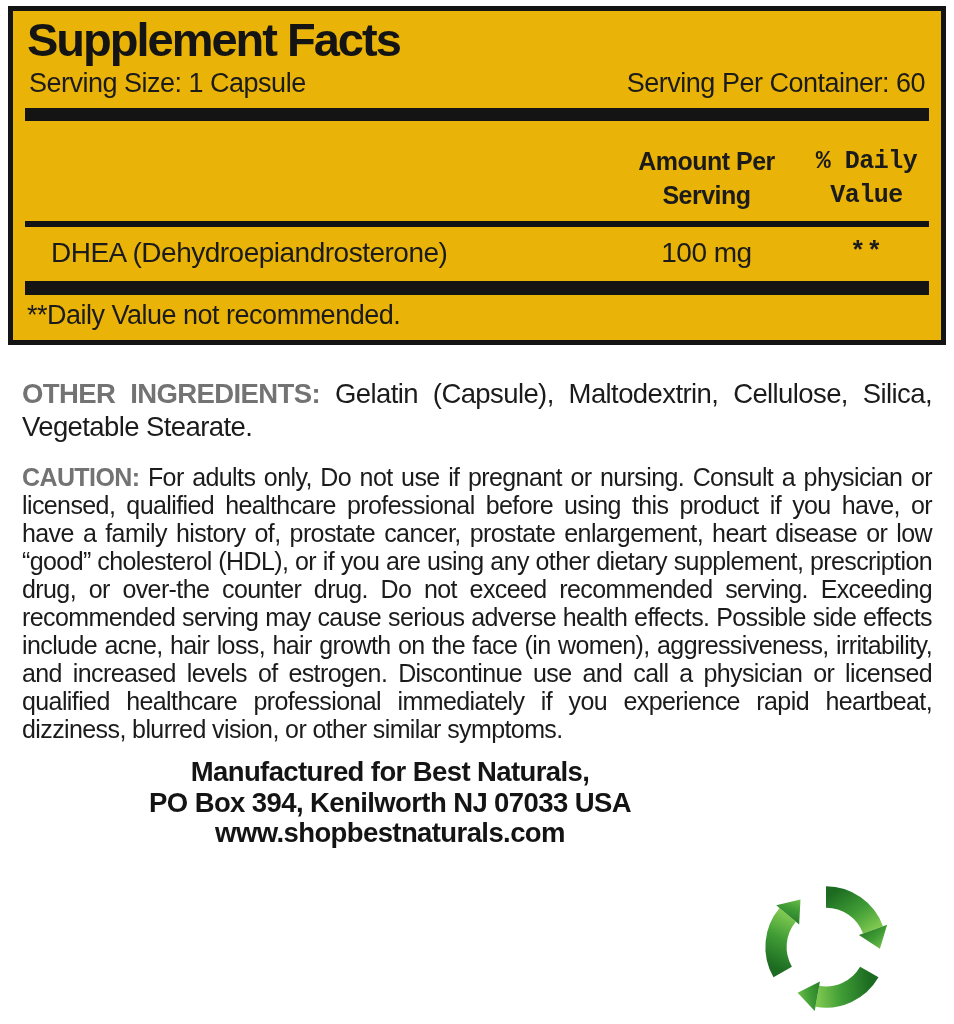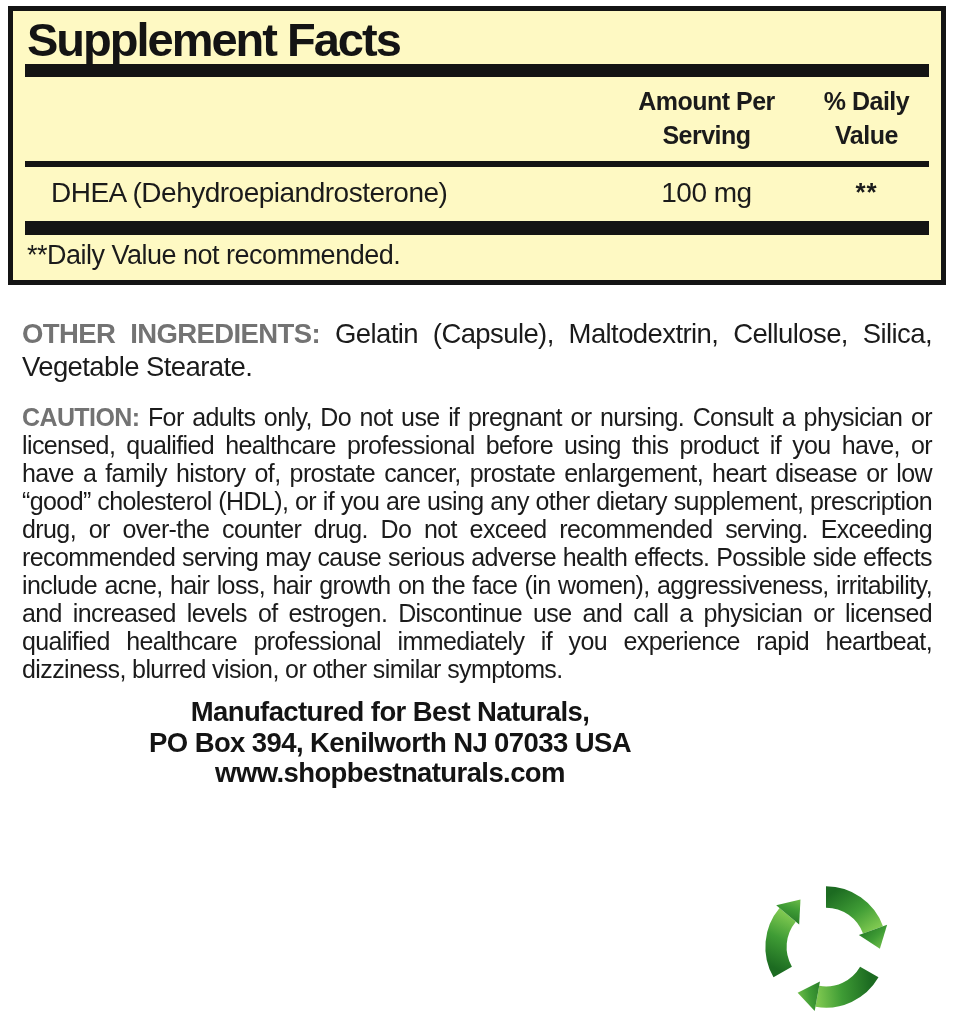--- a/index.html
+++ b/index.html
@@ -12,21 +12,21 @@
     font-family: "Liberation Sans", sans-serif;
     color: #1b1b1b;
     overflow: hidden;
   }
 
   
   .facts-box {
     margin: 6px 8px 12px 8px;
     border: 5px solid #141414;
     padding: 2px 12px 0 12px;
-    background: #fef9c3;
+    background: #eab308;
   }
   .facts-title {
     font-size: 47px;
     font-weight: bold;
     letter-spacing: -2px;
     color: #141414;
     line-height: 1.05;
     padding: 2px 2px 0 2px;
   }
   .serving-row {
@@ -36,22 +36,22 @@
     letter-spacing: -0.5px;
     padding: 4px 4px 9px 4px;
   }
   .bar { background: #141414; width: 100%; }
   .bar.thick  { height: 13px; }
   .bar.medium { height: 6px; }
   .bar.heavy  { height: 14px; }
   .cols { display: flex; align-items: flex-start; }
   .col-name   { flex: 1; }
   .col-amount { width: 195px; text-align: center; }
-  .col-dv     { width: 125px; text-align: center; }
-  .header-row { padding: 8px 0 8px 0; }
+  .col-dv     { width: 125px; text-align: center; font-family: Liberation Mono, monospace; }
+  .header-row { padding: 24px 0 8px 0; }
   .header-row .col-amount, .header-row .col-dv {
     font-weight: bold;
     font-size: 25px;
     letter-spacing: -0.5px;
     line-height: 1.35;
   }
   .nutrient-row {
     padding: 10px 0 12px 0;
     font-size: 28px;
     letter-spacing: -0.5px;
@@ -113,20 +113,24 @@
   }
 </style>
 </head>
 <body>
 
 <div class="page">
 
   <div class="facts-box">
     <div class="facts-title">Supplement Facts</div>
 
+    <div class="serving-row">
+      <span>Serving Size: 1 Capsule</span>
+      <span>Serving Per Container: 60</span>
+    </div>
 
     <div class="bar thick"></div>
 
     <div class="cols header-row">
       <div class="col-name"></div>
       <div class="col-amount">Amount Per Serving</div>
       <div class="col-dv">% Daily Value</div>
     </div>
 
     <div class="bar medium"></div>

